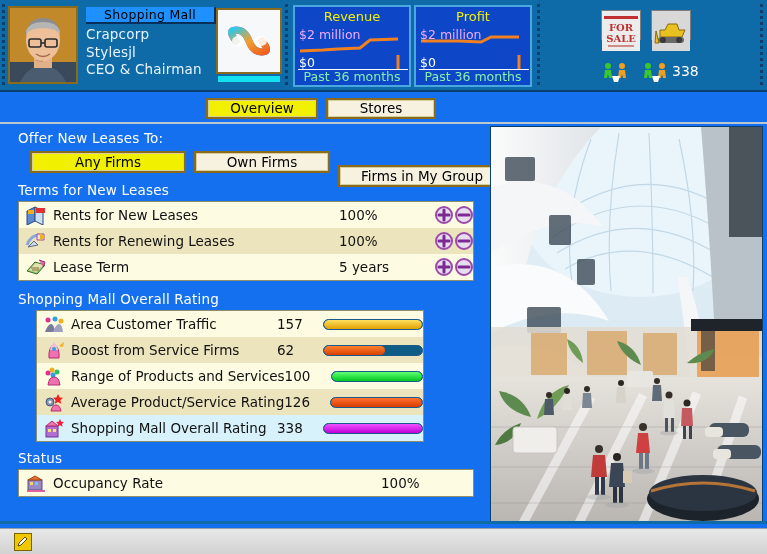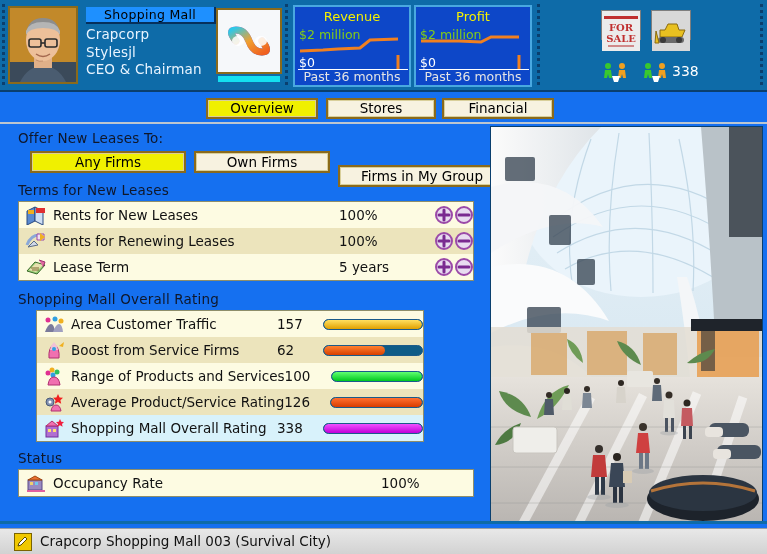--- a/index.html
+++ b/index.html
@@ -59,31 +59,31 @@
     position: absolute; top: 5px; width: 118px; height: 82px;
     background: #0d47c8;
     border: 2px solid #49a8e0;
   }
   #stat-revenue { left: 293px; }
   #stat-profit  { left: 414px; }
   .stat-title {
     text-align: center; color: #f5f000; font-size: 13px; margin-top: 2px;
   }
   .stat-top {
-    position: absolute; left: 4px; top: 20px; color: #84cc16; font-size: 12.5px;
+    position: absolute; left: 4px; top: 20px; color: #f0abfc; font-size: 12.5px;
   }
   .stat-zero {
     position: absolute; left: 4px; top: 48px; color: #ffffff; font-size: 12.5px;
   }
   .stat-axis {
     position: absolute; left: 3px; top: 62px; width: 110px; height: 1px; background:#fff;
   }
   .stat-foot {
     position: absolute; left: 0; bottom: 1px; width: 100%; text-align:center;
-    color: #e5e5e5; font-size: 12.5px;
+    color: #86efac; font-size: 12.5px;
   }
   .stat-spark { position:absolute; left:3px; top:18px; }
 
   .hdr-icon-box {
     position: absolute; top: 10px; width: 40px; height: 30px;
     border: 1px solid #7e7e7e; background: #e9e9e9;
   }
   #icon-forsale { left: 601px; }
   #icon-bulldoz { left: 651px; background:#dcdcdc; }
 
@@ -113,21 +113,21 @@
   #tab-financial { left: 442px; width: 112px; }
 
   #cursor { position: absolute; left: 716px; top: 78px; }
 
   
   #leftpane {
     position: absolute; left: 4px; top: 126px; width: 482px; height: 400px;
     background: #1570f0;
   }
   .sec-label {
-    color: #0f172a; font-size: 13.5px; letter-spacing: .2px;
+    color: #ffffff; font-size: 13.5px; letter-spacing: .2px;
   }
   .opt-btn {
     position: absolute; height: 22px; border: 2px solid #8a6a1c;
     background: #f7f2e0; color:#000; font-size: 13.5px; text-align:center;
     line-height: 18px; box-shadow: inset 0 0 0 1px #d9cf9a;
   }
   .opt-btn.active { background: #f0f000; }
 
   .list-box { background: #fdfbe2; border: 1px solid #8e8e6a; }
   .row {
@@ -290,21 +290,20 @@
         <path d="M52 14 h8 l-2 6 h-4 z"></path>
       </g>
     </svg>
   </div>
   <div id="people-count">338</div>
 </div>
 
 <div id="tabbar">
   <div class="tab active" id="tab-overview">Overview</div>
   <div class="tab" id="tab-stores">Stores</div>
-  <div class="tab" id="tab-financial">Financial</div>
   <svg id="cursor" width="34" height="44" viewBox="0 0 34 44">
     <path d="M6 2 q8 6 14 16 l6 -2 q4 -1 5 3 q1 4 -4 9 q-6 6 -13 9 q-6 2 -9 -3 q-3 -6 -2 -16 q1 -12 3 -16 z" fill="#d39c56" stroke="#7a4f1e" stroke-width="1.5"></path>
     <path d="M8 6 q6 6 11 14" fill="none" stroke="#b5823f" stroke-width="1"></path>
   </svg>
 </div>
 
 <div id="leftpane">
 
   <div class="sec-label" style="position:absolute;left:14px;top:4px">Offer New Leases To:</div>
 
@@ -639,14 +638,13 @@
 
 <div id="botstrip2"></div>
 <div id="botstrip1"></div>
 <div id="statusbar">
   <div id="sb-icon">
     <svg width="16" height="16" viewBox="0 0 16 16">
       <rect width="16" height="16" fill="#f0c800"></rect>
       <path d="M3 12 l1 -3 l6 -6 l2 2 l-6 6 z" fill="#fff" stroke="#5a4a00" stroke-width="1"></path>
     </svg>
   </div>
-  <div id="sb-text">Crapcorp Shopping Mall 003 (Survival City)</div>
 </div>
 
 </body></html>

